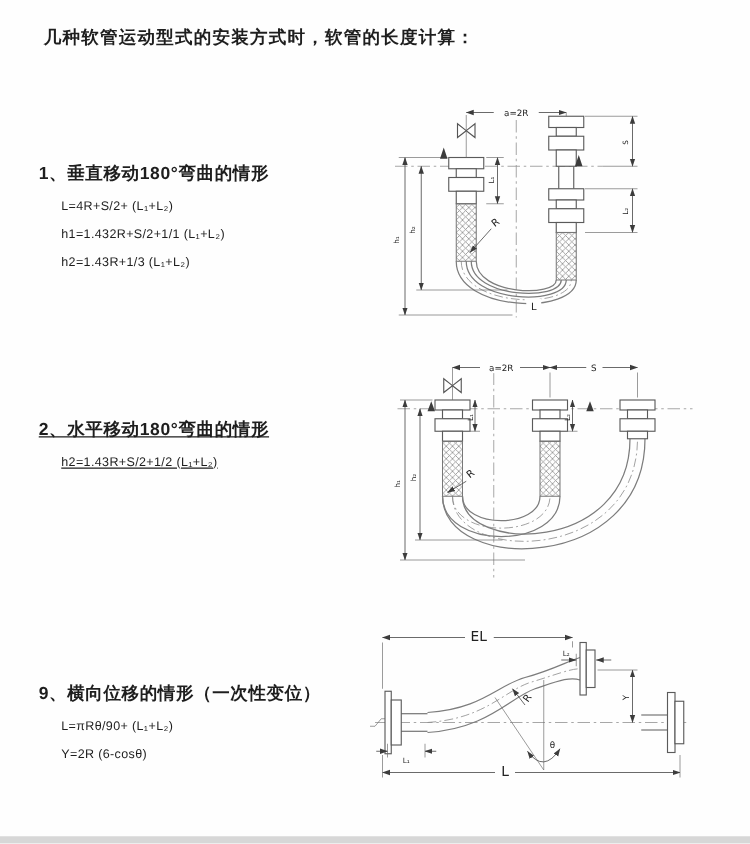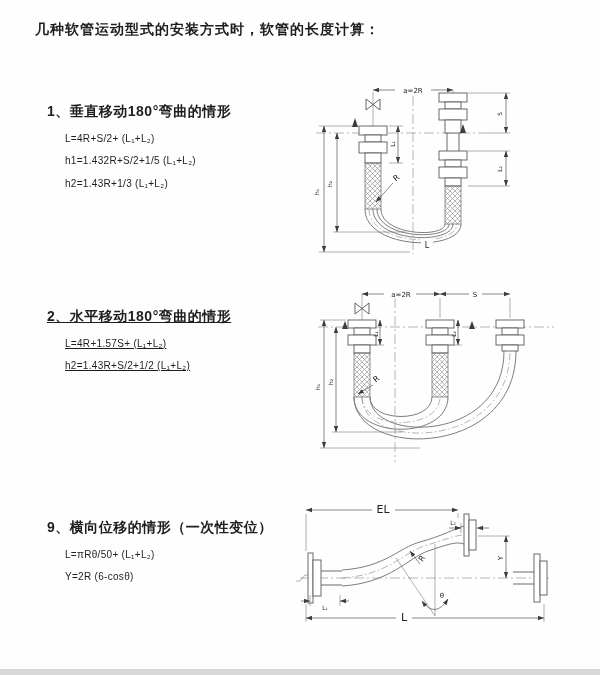--- a/index.html
+++ b/index.html
@@ -3,21 +3,21 @@
 <meta charset="utf-8">
 <style>
   html,body{margin:0;padding:0;background:#fff;}
   #page{
     position:relative;width:600px;height:675px;background:#fefefe;overflow:hidden;
     font-family:"Liberation Sans","DejaVu Sans",sans-serif;color:#1e1e1e;
   }
   .doc-title{
     position:absolute;left:35px;top:21px;font-size:14px;font-weight:bold;letter-spacing:1px;text-align:right;
   }
-  .sec{position:absolute;left:47px;}
+  .sec{position:absolute;left:31px;margin-top:27px;}
   .sec-h{font-size:14px;font-weight:bold;letter-spacing:0.5px;}
   .formula{font-size:10px;font-weight:normal;margin:11.5px 0 0 18px;letter-spacing:0.3px;}
   #sec1{top:103px;}
   #sec2{top:308px;text-decoration:underline;}
   #sec3{top:519px;}
   .diag{position:absolute;}
   .bottom-strip{position:absolute;left:0;bottom:0;width:600px;height:6px;background:#d7d7d7;}
 
   
   svg{font-family:"DejaVu Sans","Liberation Sans",sans-serif;}
@@ -40,33 +40,32 @@
 </head>
 <body>
 
 <div id="page">
 
   <div class="doc-title">几种软管运动型式的安装方式时，软管的长度计算：</div>
 
   <div class="sec" id="sec1">
     <div class="sec-h">1、垂直移动180°弯曲的情形</div>
     <div class="formula">L=4R+S/2+ (L₁+L₂)</div>
-    <div class="formula">h1=1.432R+S/2+1/5 (L₁+L₂)</div>
+    <div class="formula">h1=1.432R+S/2+1/1 (L₁+L₂)</div>
     <div class="formula">h2=1.43R+1/3 (L₁+L₂)</div>
   </div>
 
   <div class="sec" id="sec2">
     <div class="sec-h">2、水平移动180°弯曲的情形</div>
-    <div class="formula">L=4R+1.57S+ (L₁+L₂)</div>
     <div class="formula">h2=1.43R+S/2+1/2 (L₁+L₂)</div>
   </div>
 
   <div class="sec" id="sec3">
     <div class="sec-h">9、横向位移的情形（一次性变位）</div>
-    <div class="formula">L=πRθ/50+ (L₁+L₂)</div>
+    <div class="formula">L=πRθ/90+ (L₁+L₂)</div>
     <div class="formula">Y=2R (6-cosθ)</div>
   </div>
 
   <svg class="diag" style="left:310px;top:76px;" width="250" height="180" viewBox="0 0 250 180">
     <defs>
       <pattern id="xh1" width="5" height="5" patternUnits="userSpaceOnUse">
         <path d="M0,5 L5,0 M0,0 L5,5" stroke="#8a8a8a" stroke-width="0.6"></path>
       </pattern>
       <marker id="ar1" viewBox="0 0 10 10" refX="9.5" refY="5" markerWidth="9" markerHeight="9" orient="auto-start-reverse">
         <path d="M0,1.6 L10,5 L0,8.4 Z" fill="#3c3c3c"></path>

